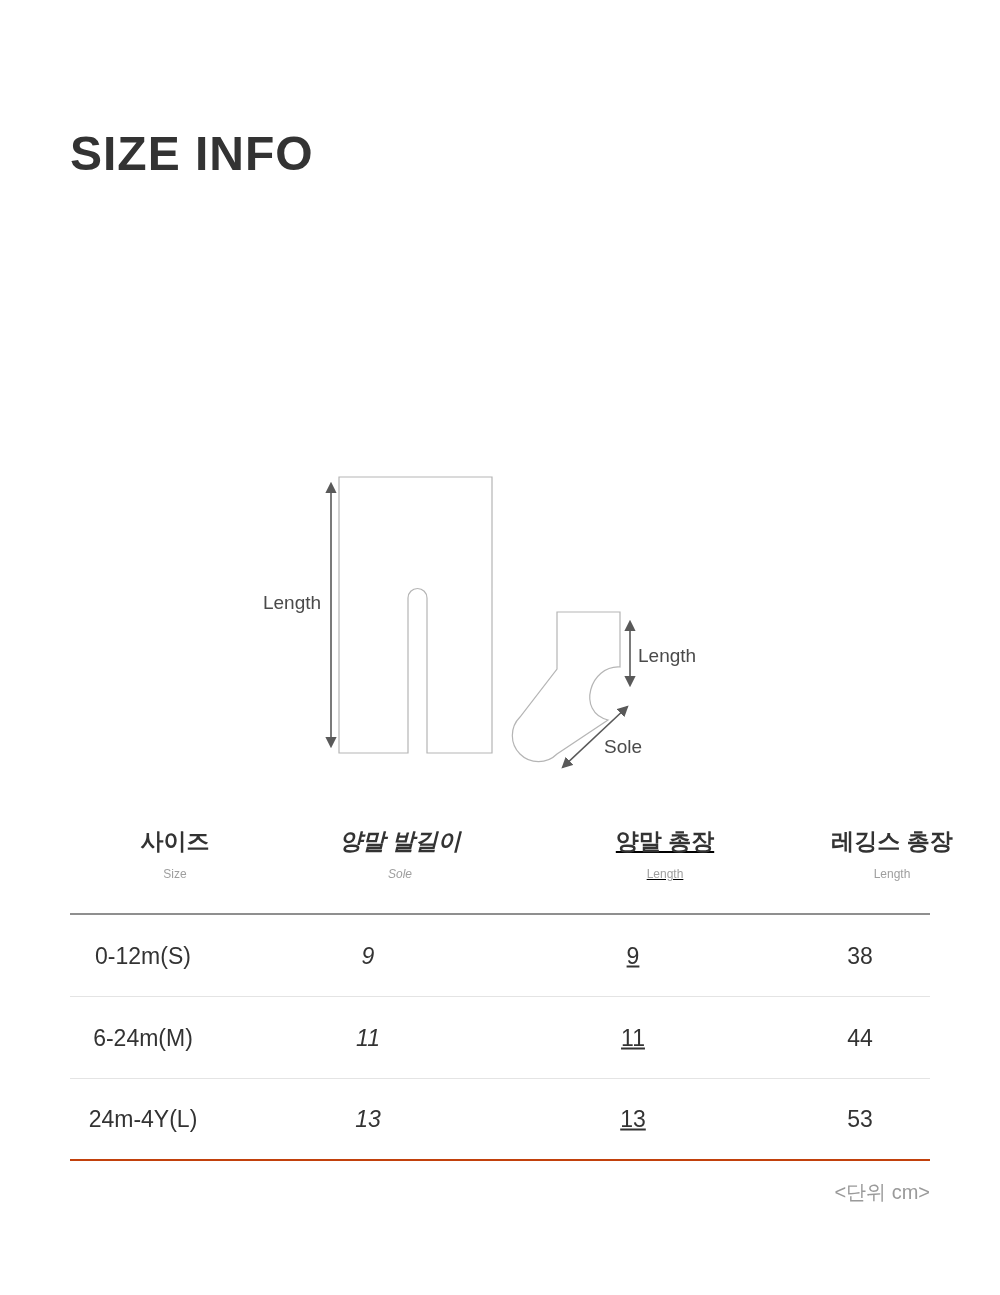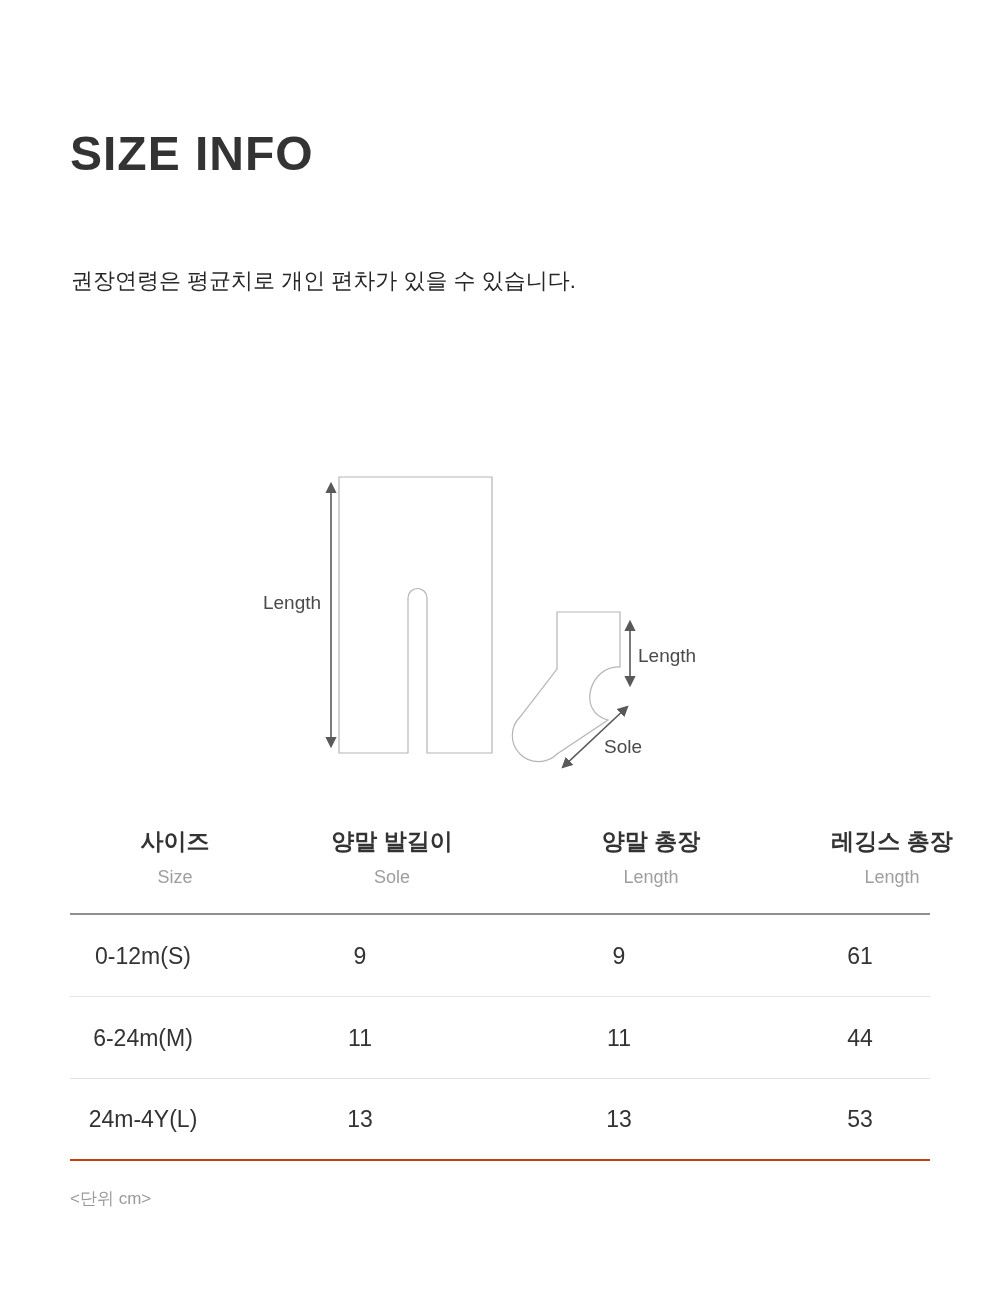--- a/index.html
+++ b/index.html
@@ -20,36 +20,35 @@
   .note.strong { font-weight:700; }
   .diagram { position:absolute; left:0; top:440px; }
   .diagram text { font-size:19px; fill:#4a4a4a; font-family:"Liberation Sans","DejaVu Sans",sans-serif; }
   .shape { fill:#ffffff; stroke:#b5b5b5; stroke-width:1.2; }
   .arrow { stroke:#595959; stroke-width:1.6; }
 
   .size-table { position:absolute; left:70px; top:822px; width:860px; }
   .thead { position:relative; height:91px; border-bottom:2px solid #8f8f8f; }
   .hcell { position:absolute; top:4px; transform:translateX(-50%); text-align:center; white-space:nowrap;margin-left:32px; }
   .hcell .ko { font-size:23px; font-weight:700; color:#333333; }
-  .hcell .en { font-size:18px; color:#9e9e9e; margin-top:10px; }
-  .c1 { left:73px; } .c2 { left:290px; } .c3 { left:549px; } .c4 { left:790px; }
+  .hcell .en { font-size:12px; color:#9e9e9e; margin-top:10px; }
+  .c1 { left:73px; } .c2 { left:298px;font-style:italic; } .c3 { left:563px;text-decoration:underline; } .c4 { left:790px; }
   .trow { position:relative; height:81px; border-bottom:1px solid #e4e4e4; }
   .trow.last { height:80px; border-bottom:2px solid #c2410c; }
   .cell { position:absolute; top:50%; transform:translate(-50%,-50%); font-size:23px; color:#333333; white-space:nowrap; }
-  .unit { text-align:left; margin-top:26px; font-size:17px; color:#9a9a9a; }
+  .unit { text-align:right; margin-top:18px; font-size:20px; color:#9a9a9a; }
 </style>
 </head>
 <body>
 
 <div class="page">
 
   <h1 class="title">SIZE INFO</h1>
 
   <div class="notes">
-    <p class="note">권장연령은 평균치로 개인 편차가 있을 수 있습니다.</p>
   </div>
 
   <svg class="diagram" width="1000" height="350" viewBox="0 440 1000 350">
     <defs>
       <marker id="ah" viewBox="0 0 10 10" refX="8" refY="5" markerWidth="7" markerHeight="7" orient="auto-start-reverse">
         <path d="M0,0 L10,5 L0,10 Z" fill="#595959"></path>
       </marker>
     </defs>
 
     <path class="shape" d="M 339,477 L 492,477 L 492,753 L 427,753 L 427,598 A 9.5,9.5 0 0 0 408,598 L 408,753 L 339,753 Z"></path>
@@ -84,21 +83,21 @@
       <div class="hcell c4">
         <div class="ko">레깅스 총장</div>
         <div class="en">Length</div>
       </div>
     </div>
 
     <div class="trow">
       <span class="cell c1">0-12m(S)</span>
       <span class="cell c2">9</span>
       <span class="cell c3">9</span>
-      <span class="cell c4">61</span>
+      <span class="cell c4">38</span>
     </div>
 
     <div class="trow">
       <span class="cell c1">6-24m(M)</span>
       <span class="cell c2">11</span>
       <span class="cell c3">11</span>
       <span class="cell c4">44</span>
     </div>
 
     <div class="trow last">

